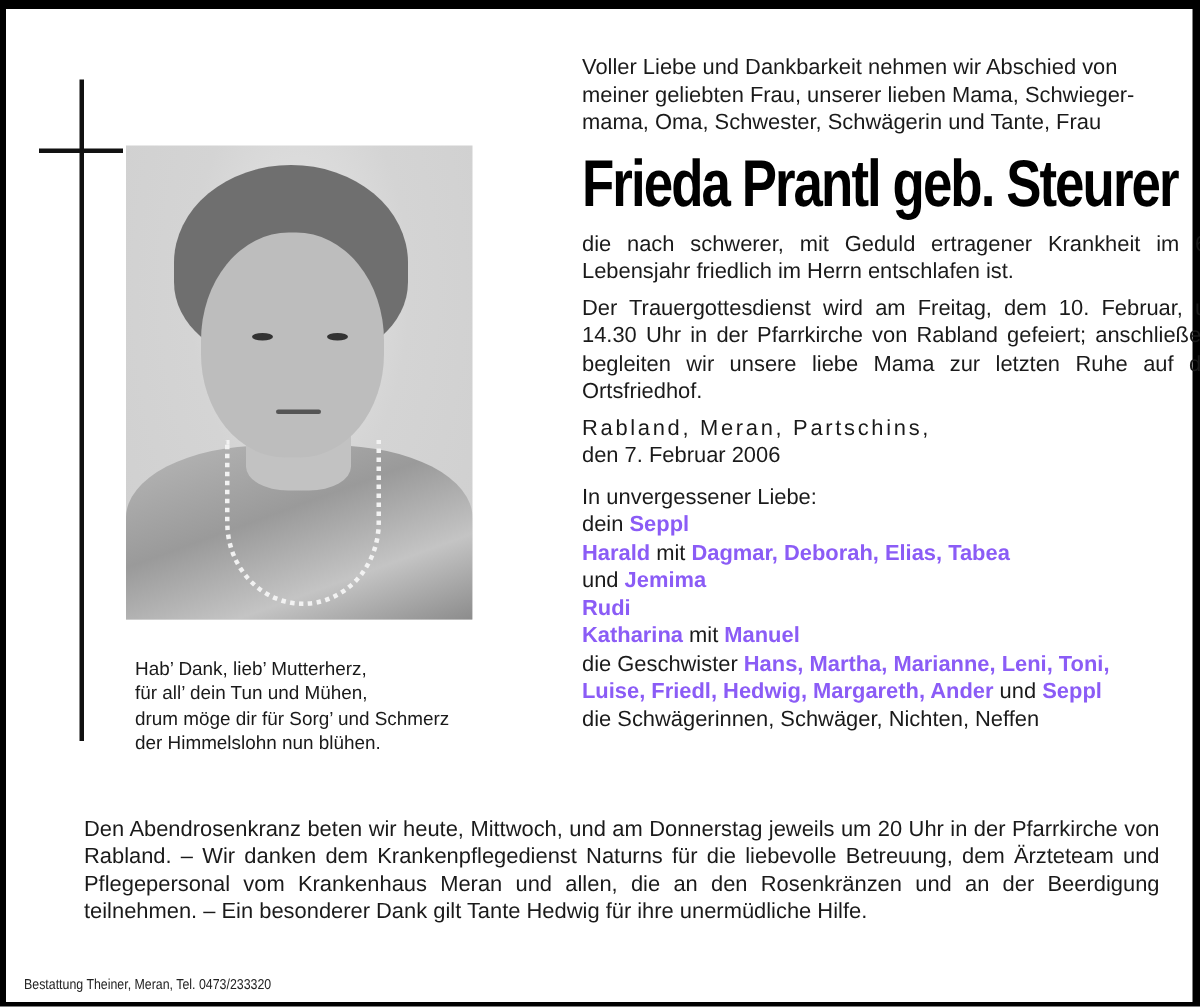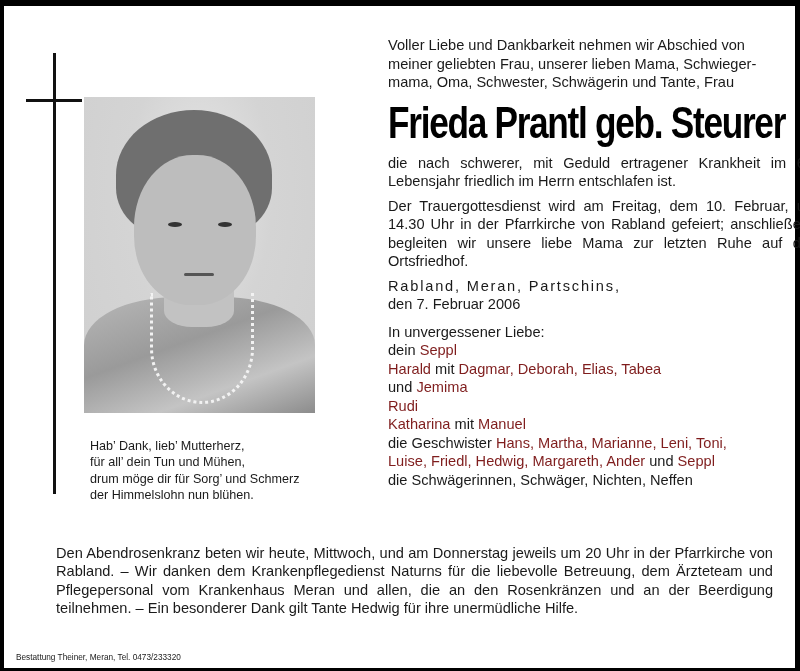--- a/index.html
+++ b/index.html
@@ -31,21 +31,21 @@
     letter-spacing: -1.6px; transform: scaleX(0.80); transform-origin: left center; white-space: nowrap;
     margin-top: 6px; color: #000;
   }
   .body-text { font-size: 14.6px; line-height: 18.5px; }
   .body-text p { margin: 0; }
   .gap { height: 6px; }
   .gap2 { height: 9px; }
   .justify { text-align: justify; text-align-last: left; }
   .spaced { letter-spacing: 1.8px; white-space: nowrap; }
   .family div { white-space: nowrap; }
-  b { font-weight: normal; color: #7f1d1d; }
+  b { font-weight: bold; color: #8b5cf6; }
   .bottom {
     position: absolute; left: 52px; top: 538px; width: 717px; font-size: 14.6px; line-height: 18.3px;
     text-align: justify; text-align-last: left;
   }
   .footer { position: absolute; left: 12px; top: 645px; font-size: 9.6px; color: #222; transform: scaleX(0.86); transform-origin: left; white-space: nowrap; }
 </style>
 </head>
 <body>
 
 <div class="page">

